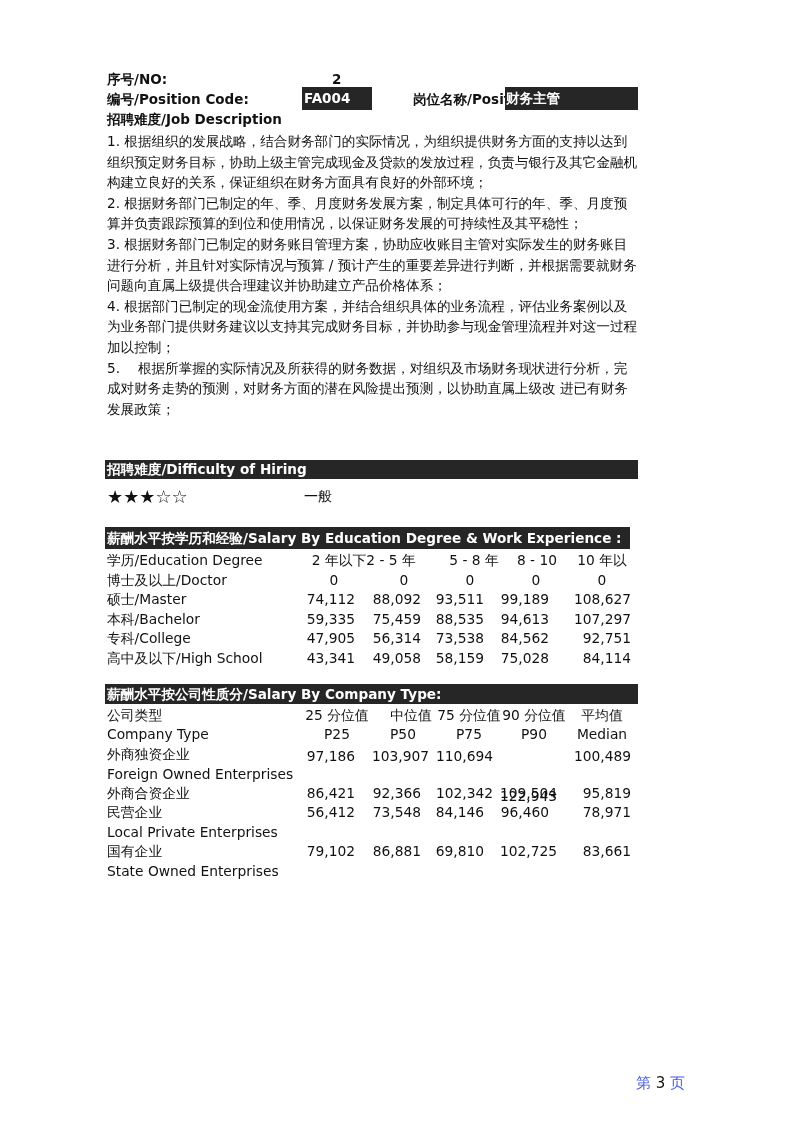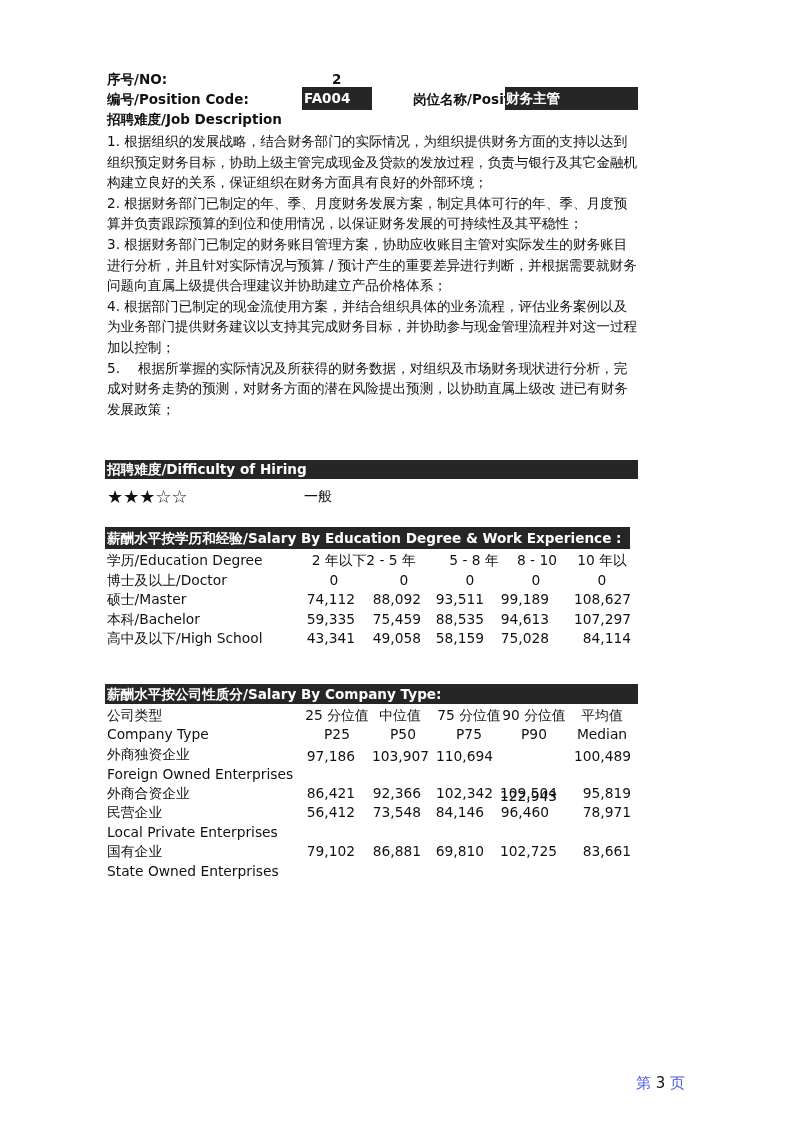--- a/index.html
+++ b/index.html
@@ -74,36 +74,44 @@
   </div>
   <div class="row">
     <span class="lab">本科/Bachelor</span>
     <span class="c" style="left:197px; width:51px;">59,335</span>
     <span class="c" style="left:262px; width:52px;">75,459</span>
     <span class="c" style="left:326px; width:51px;">88,535</span>
     <span class="c" style="left:389px; width:53px;">94,613</span>
     <span class="c" style="left:454px; width:70px;">107,297</span>
   </div>
   <div class="row">
+    <span class="lab">专科/College</span>
+    <span class="c" style="left:197px; width:51px;">47,905</span>
+    <span class="c" style="left:262px; width:52px;">56,314</span>
+    <span class="c" style="left:326px; width:51px;">73,538</span>
+    <span class="c" style="left:389px; width:53px;">84,562</span>
+    <span class="c" style="left:454px; width:70px;">92,751</span>
+  </div>
+  <div class="row">
     <span class="lab">高中及以下/High School</span>
     <span class="c" style="left:197px; width:51px;">43,341</span>
     <span class="c" style="left:262px; width:52px;">49,058</span>
     <span class="c" style="left:326px; width:51px;">58,159</span>
     <span class="c" style="left:389px; width:53px;">75,028</span>
     <span class="c" style="left:454px; width:70px;">84,114</span>
   </div>
 </div>
 
 <div class="bar" style="top:684px; width:533px; height:20px; line-height:20px;">薪酬水平按公司性质分/Salary By Company Type:</div>
 
 <div class="tbl" style="top:706px; width:530px;">
   <div class="row" style="height:19px; line-height:19px;">
     <span class="lab">公司类型</span>
     <span class="cc" style="left:196px; width:68px;">25 分位值</span>
-    <span class="cc" style="left:262px; width:62px;">中位值</span>
+    <span class="cc" style="left:273px; width:62px;">中位值</span>
     <span class="cc" style="left:328px; width:68px;">75 分位值</span>
     <span class="cc" style="left:393px; width:68px;">90 分位值</span>
     <span class="cc" style="left:462px; width:66px;">平均值</span>
   </div>
   <div class="row" style="height:19px; line-height:19px;">
     <span class="lab">Company Type</span>
     <span class="cc" style="left:196px; width:68px;">P25</span>
     <span class="cc" style="left:265px; width:62px;">P50</span>
     <span class="cc" style="left:328px; width:68px;">P75</span>
     <span class="cc" style="left:393px; width:68px;">P90</span>

